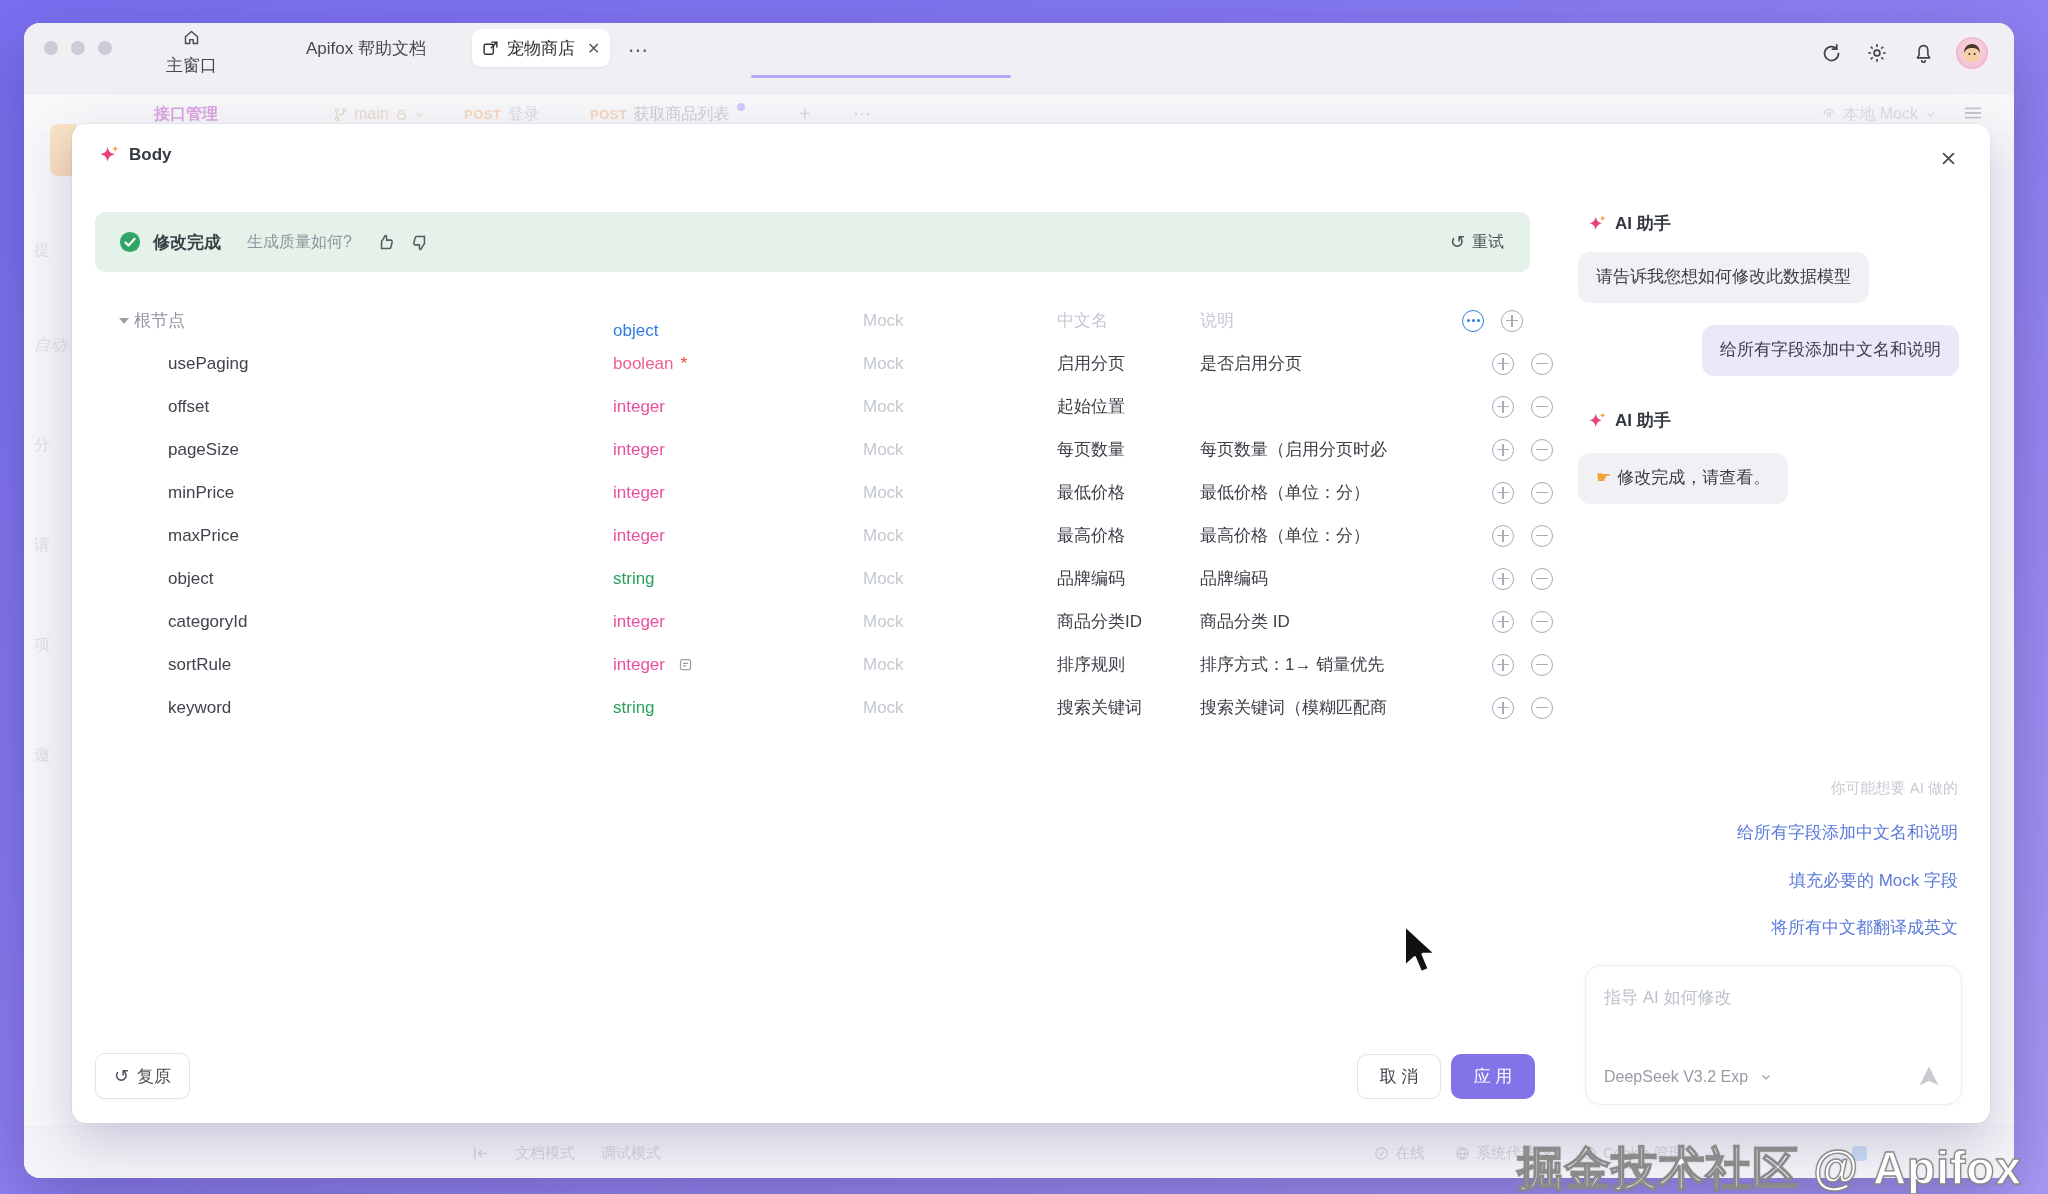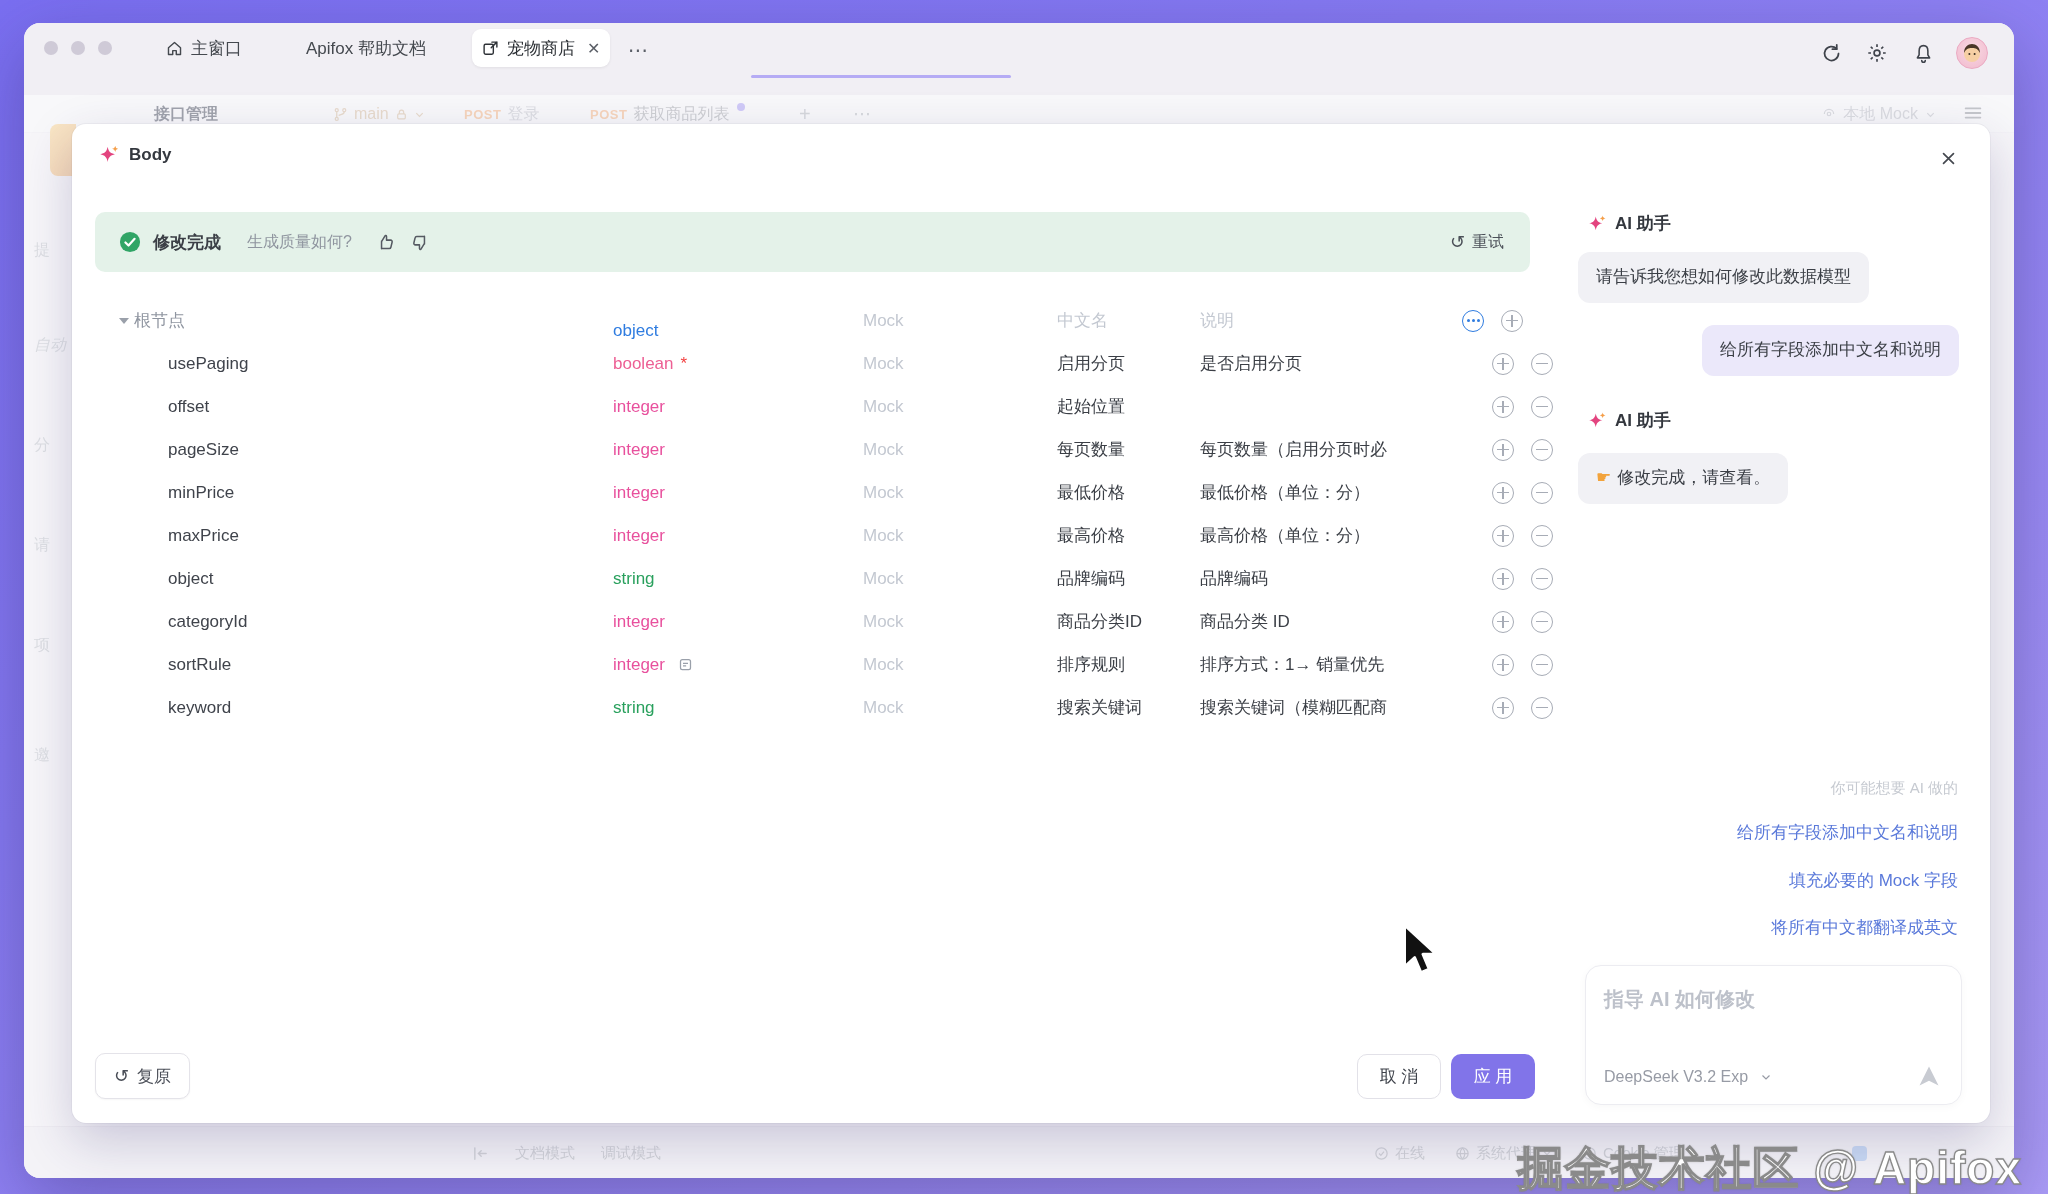--- a/index.html
+++ b/index.html
@@ -25,21 +25,21 @@
   .tab-underline { position:absolute; left:727px; top:52px; width:260px; height:3px; border-radius:2px; background:#b5abf4; }
   .tb-right { position:absolute; right:26px; top:14px; display:flex; align-items:center; gap:20px; }
   .icon-btn { width:26px; height:26px; display:flex; align-items:center; justify-content:center; color:#3f434b; }
   .avatar { width:32px; height:32px; border-radius:50%; background:radial-gradient(circle at 50% 40%, #f8d9e3, #f1b9cd);
     border:1px solid #eaa9c2; display:flex; align-items:center; justify-content:center; overflow:hidden; }
 
   
   .toolbar { position:absolute; left:0; top:72px; width:100%; height:38px; background:#f5f3f8;
     border-bottom:1px solid #e9e6ee; font-size:16px; }
   .toolbar .abs { position:absolute; top:0; height:38px; display:flex; align-items:center; gap:6px; }
-  .tb-title { left:130px; color:#0f172a; font-weight:600; }
+  .tb-title { left:130px; color:#a21caf; font-weight:600; }
   .branch { left:309px; color:#c9a87e; gap:5px; }
   .doctab { color:#a9adb6; gap:7px; }
   .doctab .method { font-size:13px; font-weight:700; color:#f09a55; letter-spacing:.5px; }
   .doctab.active { color:#84888f; }
   .unsaved-dot { width:8px; height:8px; border-radius:50%; background:#8b7cf0; margin-left:2px; margin-top:-14px; }
   .tb-plus { left:775px; color:#9aa0a9; font-size:20px; }
   .tb-dots { left:829px; color:#9aa0a9; font-size:18px; letter-spacing:2px; }
   .tb-env { position:absolute; right:78px; top:0; height:38px; display:flex; align-items:center; gap:7px; color:#a6aab3; }
   .tb-menu { position:absolute; right:30px; top:7px; color:#6f737c; }
 
@@ -110,21 +110,21 @@
   .ai { position:absolute; left:1503px; top:0; width:387px; height:999px; }
   .ai-h { position:absolute; display:flex; align-items:center; gap:8px; font-size:17px; font-weight:600; color:#33373e; left:12px; }
   .bubble { position:absolute; padding:13px 18px; border-radius:12px; font-size:17px; color:#3b3f46; line-height:1.45; }
   .bubble.assistant { left:3px; background:#f1f1f5; }
   .bubble.user { right:3px; background:#ebe8fa; }
   .pointer-glyph { color:#f2a33c; margin-right:6px; }
   .sugg-title { position:absolute; right:4px; top:655px; font-size:15px; color:#c6cad1; }
   .sugg { position:absolute; right:4px; font-size:17px; color:#5a79da; white-space:nowrap; }
   .input-card { position:absolute; left:10px; top:841px; width:377px; height:140px; border-radius:16px;
     background:#fff; border:1.5px solid #ececf1; box-shadow:0 2px 8px rgba(0,0,0,.03); }
-  .ph { position:absolute; left:18px; top:20px; font-size:20px; color:#bdc1ca;font-weight:bold; }
+  .ph { position:absolute; left:18px; top:20px; font-size:17px; color:#bdc1ca; }
   .model-row { position:absolute; left:18px; bottom:18px; display:flex; align-items:center; gap:12px;
     font-size:16px; color:#979ba5; }
   .send { position:absolute; right:20px; bottom:16px; }
 
   .watermark { position:absolute; right:26px; top:1138px; z-index:100; font-size:46px; font-weight:700;
     color:#ffffff; letter-spacing:1px; -webkit-text-stroke:1.3px #8a8a8a;
     text-shadow:0 0 2px rgba(90,90,90,.6); }
   .cursor { position:absolute; left:1398px; top:924px; z-index:110; }
   svg { display:block; }
 </style>
@@ -134,21 +134,21 @@
 <div class="desktop">
   <div class="window">
 
     <div class="titlebar">
       <div class="lights">
         <div class="light"></div>
         <div class="light"></div>
         <div class="light"></div>
       </div>
       <div id="titlebar-tabs">
-          <div class="tab" style="left: 132px;">
+          <div class="tab" style="left: 132px; flex-direction: column;">
             <span>
               <svg width="17" height="17" viewBox="0 0 24 24" fill="none" stroke="#45494f" stroke-width="2" stroke-linejoin="round">
                 <path d="M3.5 11 L12 3.5 L20.5 11 V20.5 H14.5 V15 H9.5 V20.5 H3.5 Z"></path>
               </svg>
             </span>
             <div>主窗口</div>
           </div>
           <div class="tab" style="left: 272px;">
             <div>Apifox 帮助文档</div>
           </div>

